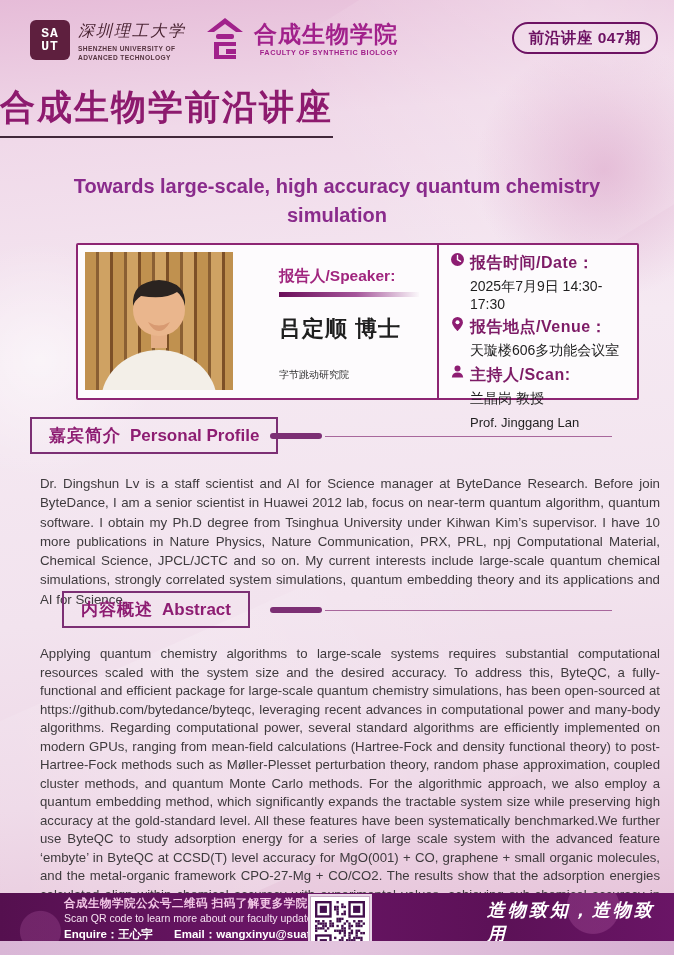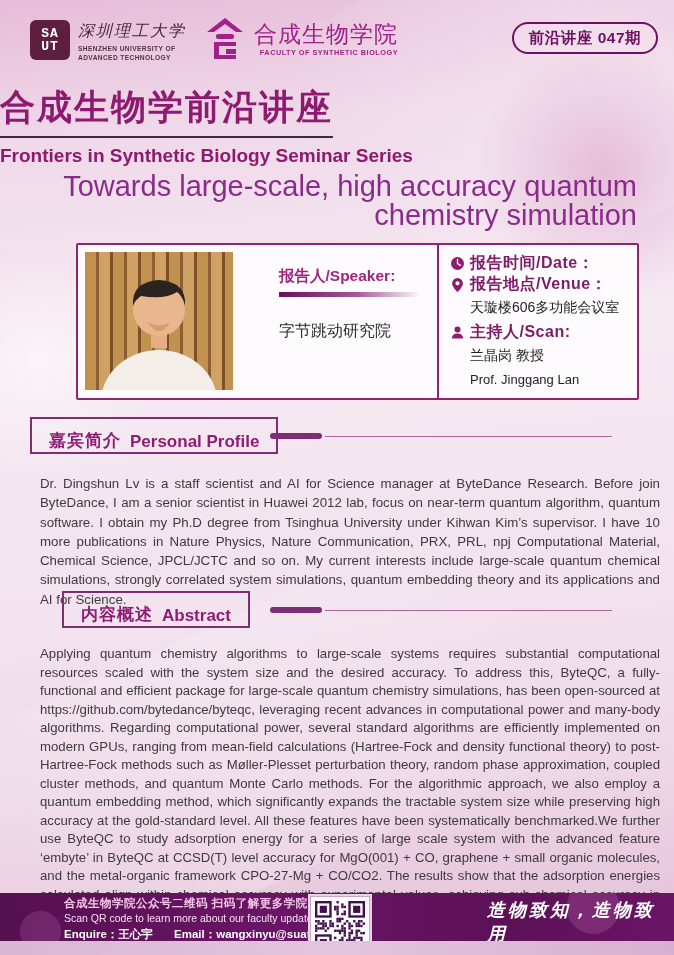--- a/index.html
+++ b/index.html
@@ -18,53 +18,53 @@
   
   .topbar{position:absolute;left:0;top:0;width:100%;height:80px;}
   .seal{position:absolute;left:30px;top:20px;width:40px;height:40px;background:#5e1f3e;border-radius:6px;
     color:#fff;display:flex;flex-direction:column;align-items:center;justify-content:center;
     font-weight:bold;font-size:13px;line-height:13px;letter-spacing:1px;font-family:"Liberation Mono",monospace;}
   .uni-names{position:absolute;left:78px;top:21px;color:#4a2433;}
   .uni-zh{font-family:"DejaVu Serif",serif;font-style:italic;font-weight:normal;font-size:16px;letter-spacing:2px;}
   .uni-en{font-size:6.6px;font-weight:bold;letter-spacing:.4px;line-height:8.5px;margin-top:3px;color:#54333f;}
   .fac{position:absolute;left:204px;top:16px;display:flex;align-items:center;}
   .fac-glyph{width:42px;height:46px;margin-right:8px;}
-  .fac-zh{font-size:23px;font-weight:normal;color:#a1218b;letter-spacing:1px;line-height:24px;}
+  .fac-zh{font-size:23px;font-weight:bold;color:#a1218b;letter-spacing:1px;line-height:24px;}
   .fac-en{font-size:7.3px;font-weight:bold;color:#a1218b;letter-spacing:.5px;margin-top:2px;text-align:right;}
   .badge{position:absolute;right:16px;top:22px;height:28px;padding:0 15px;border:2.5px solid #6d1263;border-radius:16px;
     color:#6d1263;font-weight:bold;font-size:15.5px;display:flex;align-items:center;letter-spacing:.5px;background:rgba(255,255,255,.12);}
 
   
   .series{position:absolute;left:0;top:84px;width:100%;}
   .series-zh{display:inline-block;font-size:35px;font-weight:bold;color:#8d1a6e;letter-spacing:2px;
     border-bottom:2.5px solid #41283a;padding-bottom:5px;}
   .series-en{font-size:19px;font-weight:bold;color:#8d1a6e;margin-top:7px;}
-  .talk-title{position:absolute;left:37px;top:172px;width:600px;text-align:right;
-    font-size:29px;line-height:29px;font-weight:normal;color:#8a2b8c;}
+  .talk-title{position:absolute;left:37px;top:172px;width:600px;text-align:center;
+    font-size:20px;line-height:29px;font-weight:bold;color:#8a2b8c;}
 
   
   .card{position:absolute;left:76px;top:243px;width:563px;height:157px;background:#fdfbfd;
     border:2.5px solid #8d2573;border-radius:2px;box-sizing:border-box;display:flex;}
   .photo{margin:7px 0 7px 7px;width:148px;height:138px;flex:0 0 148px;position:relative;overflow:hidden;
     background:repeating-linear-gradient(90deg,#c0914f 0 11px,#8a5f33 11px 14px,#cfa263 14px 25px,#7d5027 25px 28px);}
   .photo svg{position:absolute;left:0;bottom:0;}
   .spk{flex:0 0 158px;padding:21px 0 0 16px;margin-left:30px;}
   .spk-label{font-size:15.5px;font-weight:bold;color:#a0257e;}
   .grad-bar{width:140px;height:5px;margin-top:5px;background:linear-gradient(90deg,#6a0e59,#a5559a 55%,rgba(230,214,228,.1));}
   .spk-name{font-size:22px;font-weight:bold;color:#1f1f1f;margin-top:17px;letter-spacing:1px;}
-  .spk-aff{font-size:16px;color:#2d2d2d;margin-top:24px;}
+  .spk-aff{font-size:10px;color:#2d2d2d;margin-top:24px;}
   .details{flex:1;border-left:2.5px solid #8d2573;padding:8px 0 0 12px;}
-  .d-label{display:flex;align-items:center;font-size:16px;font-weight:bold;color:#7d1b66;letter-spacing:.5px;}
+  .d-label{display:flex;font-size:16px;font-weight:bold;color:#7d1b66;letter-spacing:.5px;}
   .d-label svg{margin-right:6px;flex:0 0 13px;}
   .d-value{font-size:14px;color:#1f1f1f;margin:4px 0 5px 19px;}
   .d-value-en{font-size:13px;color:#1f1f1f;margin:7px 0 0 19px;}
 
   
   .sect{position:absolute;left:30px;height:37px;}
-  .sect-box{display:inline-flex;align-items:flex-end;height:37px;padding:0 17px;border:2px solid #7c2f74;box-sizing:border-box;}
+  .sect-box{display:inline-flex;align-items:center;height:37px;padding:0 17px;border:2px solid #7c2f74;box-sizing:border-box;}
   .sect-zh{font-size:17px;font-weight:bold;color:#8d1d72;letter-spacing:1px;margin-right:9px;}
   .sect-en{font-size:17px;font-weight:bold;color:#8d1d72;}
   .line-thick{position:absolute;left:240px;top:16px;width:52px;height:6px;background:#7c2f74;border-radius:3px;}
   .line-thin{position:absolute;left:295px;top:18.5px;width:287px;height:1.5px;background:#a8679c;}
   .sect-profile{top:417px;}
   .sect-abstract{top:591px;padding-left:32px;}
 
   .body-text{position:absolute;left:28px;width:620px;margin:12px;text-align:justify;color:#3e3a3d;}
   .bio{top:462px;font-size:13.3px;line-height:19.3px;}
   .abs{top:633px;font-size:13.2px;line-height:18.5px;}
@@ -118,49 +118,50 @@
       <div>
         <div class="fac-zh">合成生物学院</div>
         <div class="fac-en">FACULTY OF SYNTHETIC BIOLOGY</div>
       </div>
     </div>
     <div class="badge">前沿讲座 047期</div>
   </div>
 
   <div class="series">
     <div><span class="series-zh">合成生物学前沿讲座</span></div>
-    <div class="series-en">Frontiers in Synthetic Biology Seminar Series</div>
   </div>
 
   <div class="talk-title">Towards large-scale, high accuracy quantum chemistry simulation</div>
 
   <div class="card">
     <div class="photo">
       <svg width="148" height="138" viewBox="0 0 148 138">
         <ellipse cx="74" cy="150" rx="58" ry="52" fill="#f3efe8"></ellipse>
         <rect x="66" y="78" width="16" height="18" fill="#e5ae85"></rect>
         <circle cx="74" cy="58" r="26" fill="#eab68d"></circle>
         <path d="M48 54 q-2 -24 26 -26 q28 2 26 26 q-2 -10 -8 -14 q-12 8 -36 4 q-6 4 -8 10 Z" fill="#2a2320"></path>
         <path d="M63 70 q11 7 22 0 q-5 9 -11 9 q-6 0 -11 -9 Z" fill="#d89a72"></path>
       </svg>
     </div>
     <div class="spk">
       <div class="spk-label">报告人/Speaker:</div>
       <div class="grad-bar"></div>
+      <div class="spk-name">吕定顺  博士</div>
       <div class="spk-aff">字节跳动研究院</div>
     </div>
     <div class="details">
       <div class="d-item">
         <div class="d-label">
           <svg width="13" height="13" viewBox="0 0 13 13">
             <circle cx="6.5" cy="6.5" r="6.5" fill="#8d1d72"></circle>
             <path d="M6.5 2.5 v4 l3 1.8" stroke="#fff" stroke-width="1.4" fill="none" stroke-linecap="round"></path>
           </svg>
           <span>报告时间/Date：</span>
         </div>
+        <div class="d-value">2025年7月9日 14:30-17:30</div>
       </div>
       <div class="d-item">
         <div class="d-label">
           <svg width="13" height="14" viewBox="0 0 13 14">
             <path d="M6.5 0 a5.4 5.4 0 0 1 5.4 5.4 c0 3.6 -5.4 8.6 -5.4 8.6 s-5.4 -5 -5.4 -8.6 A5.4 5.4 0 0 1 6.5 0 Z" fill="#8d1d72"></path>
             <circle cx="6.5" cy="5.3" r="2" fill="#fff"></circle>
           </svg>
           <span>报告地点/Venue：</span>
         </div>
         <div class="d-value">天璇楼606多功能会议室</div>

